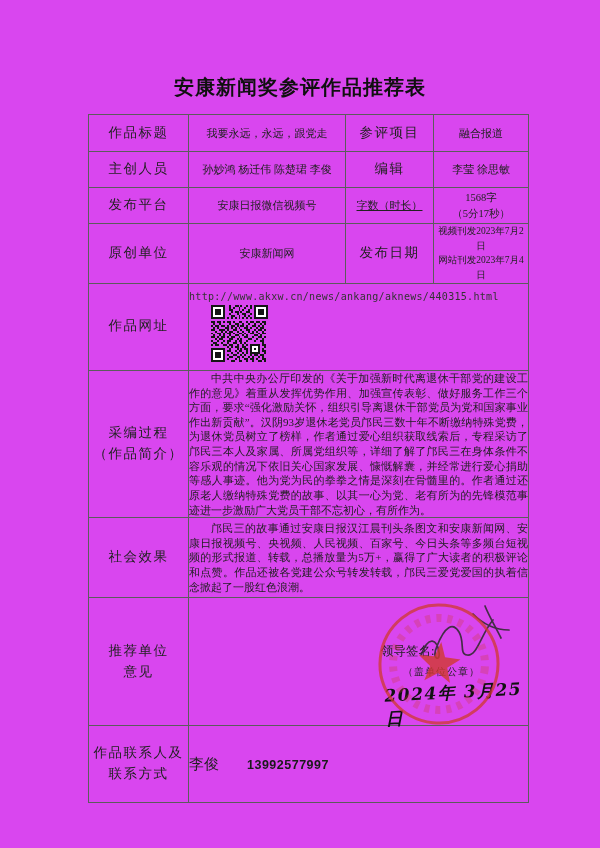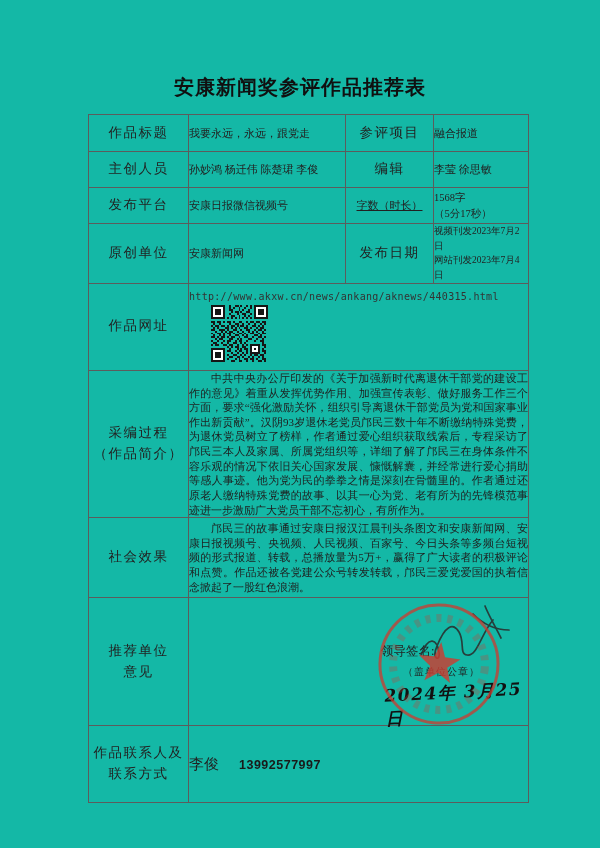--- a/index.html
+++ b/index.html
@@ -1,34 +1,34 @@
 <!DOCTYPE html>
 <html><head>
 <meta charset="utf-8">
 <style>
   html,body{margin:0;padding:0;background:#fff;}
   .page{
-    position:relative;width:600px;height:848px;background:#14b8a6;overflow:hidden;
+    position:relative;width:600px;height:848px;background:#d946ef;overflow:hidden;
     font-family:"Liberation Serif","DejaVu Serif",serif;color:#1f1f1f;
   }
   .doc-title{
     padding-top:74px;text-align:center;font-size:20px;font-weight:bold;
     letter-spacing:1px;color:#101010;
   }
   table.form{
     border-collapse:collapse;table-layout:fixed;
     margin:13px 0 0 88px;width:440px;
   }
   table.form td,table.form th{
     border:1px solid #5c5c5c;padding:0;font-weight:normal;color:#222;
     vertical-align:middle;
   }
   th.lab{font-size:13.5px;letter-spacing:1.5px;line-height:1.55;color:#1c1c1c;}
   th.lab.tight{font-size:11px;letter-spacing:0;text-decoration:underline;}
-  td.val{font-size:11px;padding:3px 4px 3px 7px;text-align:left;line-height:1.35;margin-left:22px;}
+  td.val{font-size:11px;padding:3px 4px 3px 7px;text-align:center;line-height:1.35;margin-left:22px;}
   td.val .ln{display:block;}
   td.len-cell{font-size:10.5px;line-height:1.45;}
   td.date-cell{font-size:9.5px;line-height:1.55;padding-left:5px;}
   td.url-cell{vertical-align:top;padding:5px 4px 4px 3px;}
   .url-text{
     font-family:"DejaVu Sans Mono",monospace;font-size:10px;letter-spacing:.3px;
     color:#333;margin-bottom:3px;
   }
   .qr{display:block;margin-left:22px;}
   td.para-cell{vertical-align:top;padding:4px 7px 3px 6px;}
@@ -44,21 +44,21 @@
     position:absolute;left:196px;top:83px;font-size:17px;font-weight:bold;
     font-style:italic;letter-spacing:1.5px;transform:rotate(-3deg);color:#111;
     font-family:"DejaVu Serif",serif;
   }
   .signature{position:absolute;left:226px;top:2px;}
   .stamp{position:absolute;left:185px;top:0px;transform:rotate(6deg);}
   td.contact-cell{vertical-align:top;padding:11px 6px 4px 7px;}
   .contact-name{font-size:15px;}
   .contact-phone{
     font-family:"Liberation Sans","DejaVu Sans",sans-serif;font-weight:bold;
-    font-size:12.5px;letter-spacing:.5px;margin-left:16px;color:#1a1a1a;
+    font-size:12.5px;letter-spacing:.5px;margin-left:24px;color:#1a1a1a;
   }
 </style>
 </head>
 <body>
 
 <div class="page">
 
   <div class="doc-title">安康新闻奖参评作品推荐表</div>
 
   <table class="form">

